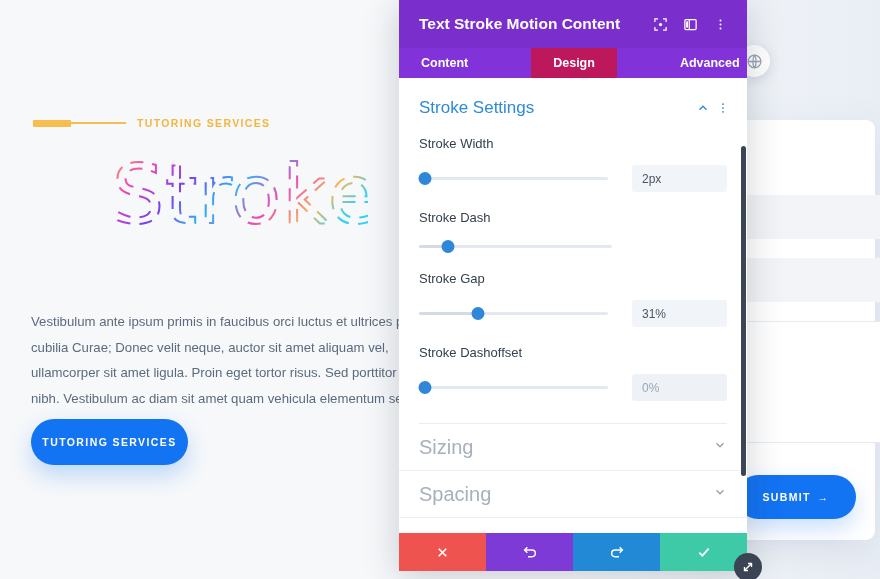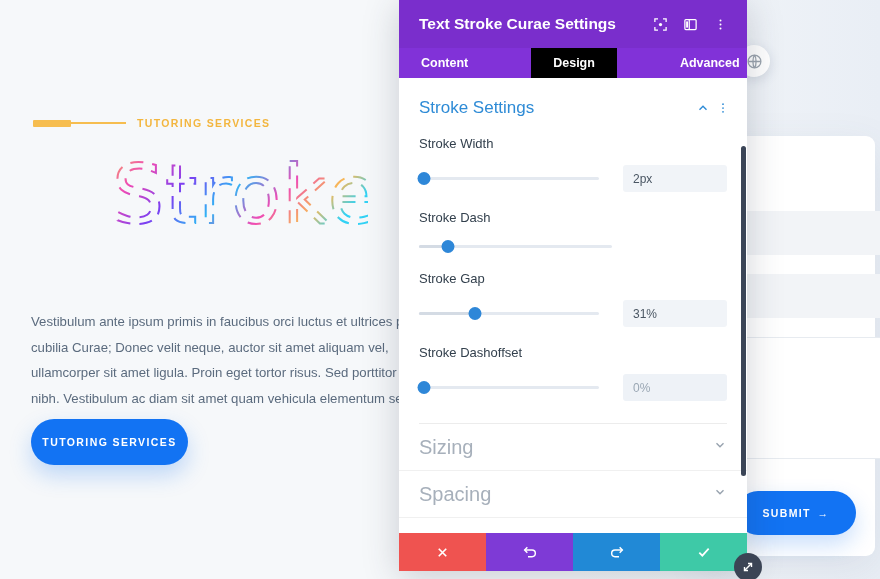--- a/index.html
+++ b/index.html
@@ -50,21 +50,21 @@
     width: 157px; height: 46px; border-radius: 23px;
     background: #1273f3; color: #fff;
     display: flex; align-items: center; justify-content: center;
     font-size: 10.5px; font-weight: bold; letter-spacing: 1.4px;
     box-shadow: 0 10px 22px rgba(18,115,243,.25);
     border: none; cursor: pointer;
   }
 
   
   .form-card {
-    position: absolute; left: 700px; top: 136px; width: 175px; height: 420px;
+    position: absolute; left: 700px; top: 120px; width: 175px; height: 420px;
     background: #ffffff; border-radius: 9px;
     box-shadow: 0 12px 40px rgba(70,90,120,.10);
   }
   .form-title {
     position: absolute; left: 18px; top: 47px;
     font-size: 12px; font-weight: bold; color: #3c4858; letter-spacing: .6px;
     white-space: nowrap;
   }
   .form-field {
     position: absolute; left: 12px; width: 195px; height: 44px;
@@ -121,21 +121,21 @@
   .modal-title { color: #fff; font-size: 15.5px; font-weight: bold; flex: 1; }
   .head-icon {
     width: 26px; height: 26px; display: flex; align-items: center; justify-content: center;
     color: #fff; cursor: pointer; margin-left: 4px;
   }
   .tabs { height: 30px; background: #8132d8; display: flex; flex: 0 0 auto; gap: 41px; }
   .tab {
     padding: 0 22px; height: 30px; display: flex; align-items: center;
     color: #fff; font-size: 12.5px; font-weight: bold; cursor: pointer;
   }
-  .tab.active { background: #000000; }
+  .tab.active { background: #be185d; }
 
   .modal-body { flex: 1 1 auto; overflow: hidden; position: relative; background: #fff; }
 
   .section-head {
     display: flex; align-items: center; padding: 20px 14px 0 20px;
   }
   .section-title { color: #2e8bd6; font-size: 17px; flex: 1; }
   .sh-icon { color: #2e8bd6; width: 20px; display:flex; align-items:center; justify-content:center; cursor:pointer; }
 
   .ctl { padding: 0 20px; }
@@ -153,21 +153,21 @@
     background: #e4e9f0; border-radius: 2px;
   }
   .slider-fill {
     position: absolute; left: 0; height: 3px; background: #d4dbe4; border-radius: 2px;
   }
   .slider-thumb {
     position: absolute; width: 13px; height: 13px; border-radius: 50%;
     background: #2e87d8; transform: translateX(-50%);
   }
   .val-box {
-    margin-left: 24px; width: 104px; height: 27px;
+    margin-left: 24px; width: 95px; height: 27px;
     background: #f1f4f8; border: none; border-radius: 3px;
     font-size: 12px; color: #4a5663; padding: 0 10px;
     font-family: "Liberation Sans", sans-serif;
   }
   .val-box.focused { background: #eef2f7; color: #9aa7b4; }
 
   .divider { height: 1px; background: #ececec; margin-top: 22px; }
 
   .acc {
     height: 47px; display: flex; align-items: center; padding: 0 20px;
@@ -240,21 +240,21 @@
           <path d="M3 12h18M12 3c3 3.5 3 14.5 0 18M12 3c-3 3.5-3 14.5 0 18"></path>
       </svg>
     </div>
 
     <div class="page-scroll"></div>
   </div>
 
   <div class="modal">
 
     <div class="modal-head">
-      <div class="modal-title">Text Stroke Curae Settings</div>
+      <div class="modal-title">Text Stroke Motion Content</div>
       <div class="head-icon">
         <svg width="15" height="15" viewBox="0 0 24 24" fill="none" stroke="currentColor" stroke-width="2">
           <path d="M3 8V3h5M21 8V3h-5M3 16v5h5M21 16v5h-5"></path>
             <circle cx="12" cy="12" r="2.6" fill="currentColor" stroke="none"></circle>
         </svg>
       </div>
       <div class="head-icon">
         <svg width="15" height="15" viewBox="0 0 24 24" fill="none" stroke="currentColor" stroke-width="2">
           <rect x="3" y="4" width="18" height="16" rx="1.5"></rect>
             <path d="M10 4v16"></path>

